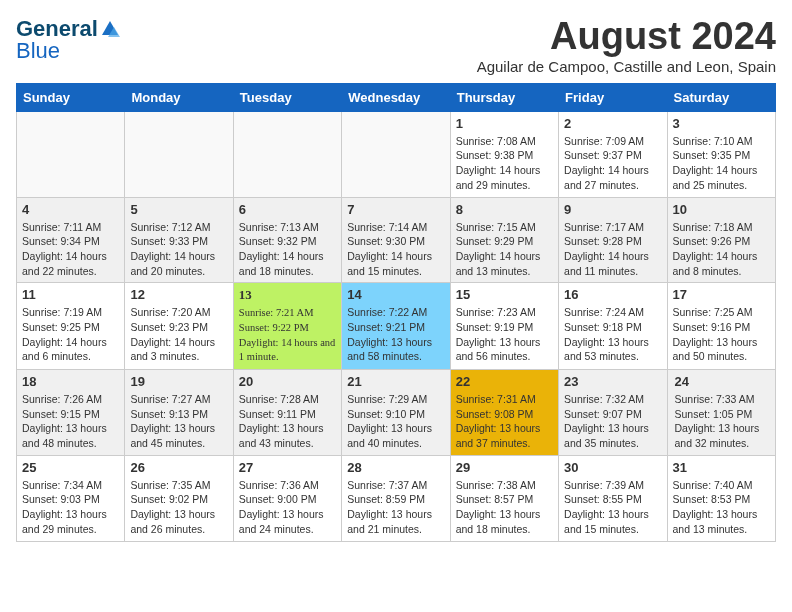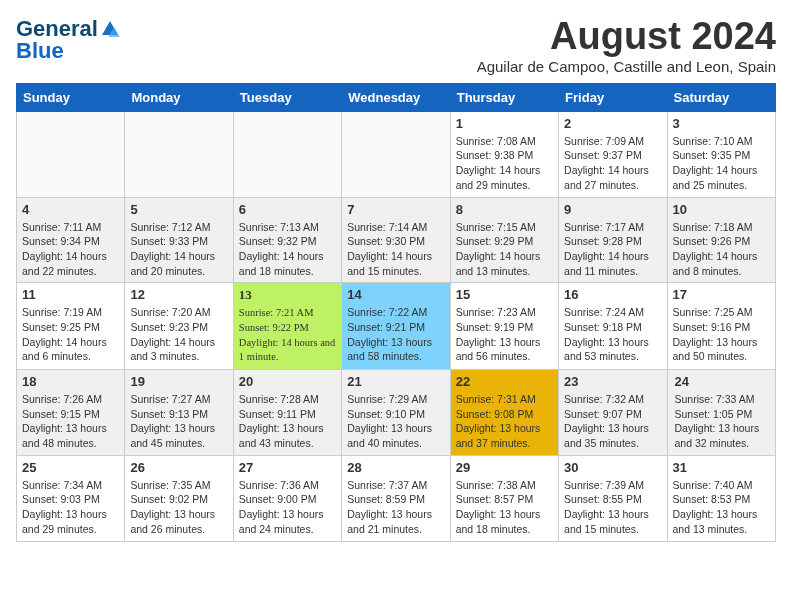--- a/index.html
+++ b/index.html
@@ -90,21 +90,21 @@
   <div class="logo">
     <div class="logo-wrapper">
       <span style="font-size:22px;font-weight:bold;color:#0c4a6e;">
         General
       </span>
       <svg width="20" height="20" viewBox="0 0 20 20">
         <polygon points="10,2 18,16 2,16" fill="#1a6fc4"></polygon>
         <polygon points="14,8 20,18 8,18" fill="#4da6e8" opacity="0.7"></polygon>
       </svg>
     </div>
-    <span style="font-size:22px;font-weight:bold;color:#1565c0;margin-top:-4px;">Blue</span>
+    <span style="font-size:22px;font-weight:normal;color:#1565c0;margin-top:-4px;">Blue</span>
   </div>
   <div class="title-block">
     <div class="month-year">August 2024</div>
     <div class="location">Aguilar de Campoo, Castille and Leon, Spain</div>
   </div>
 </div>
 
 <table class="calendar">
   <thead>
     <tr>

